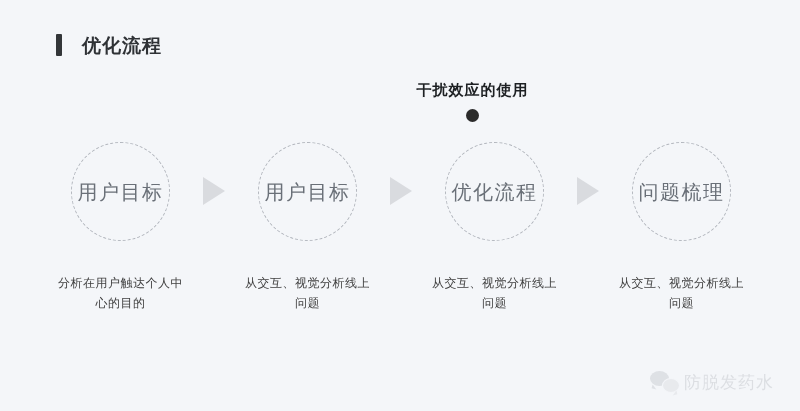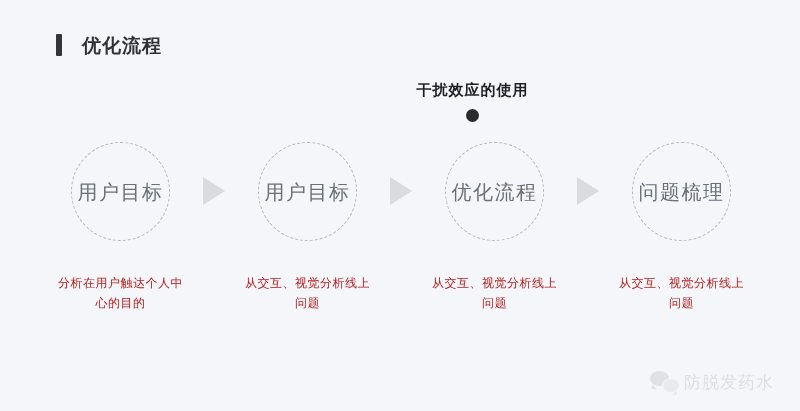--- a/index.html
+++ b/index.html
@@ -95,21 +95,21 @@
   }
   .circle-label {
     font-size: 20px;
     color: #6a7078;
     letter-spacing: 1.5px;
     line-height: 1;
   }
   .caption {
     margin-top: 32px;
     font-size: 12px;
-    color: #b91c1c;
+    color: #404040;
     line-height: 20px;
     letter-spacing: 0.5px;
     text-align: center;
     width: 135px;
   }
   .arrow-cell {
     flex: 0 0 42px;
     height: 97px;
     display: flex;
     align-items: center;

